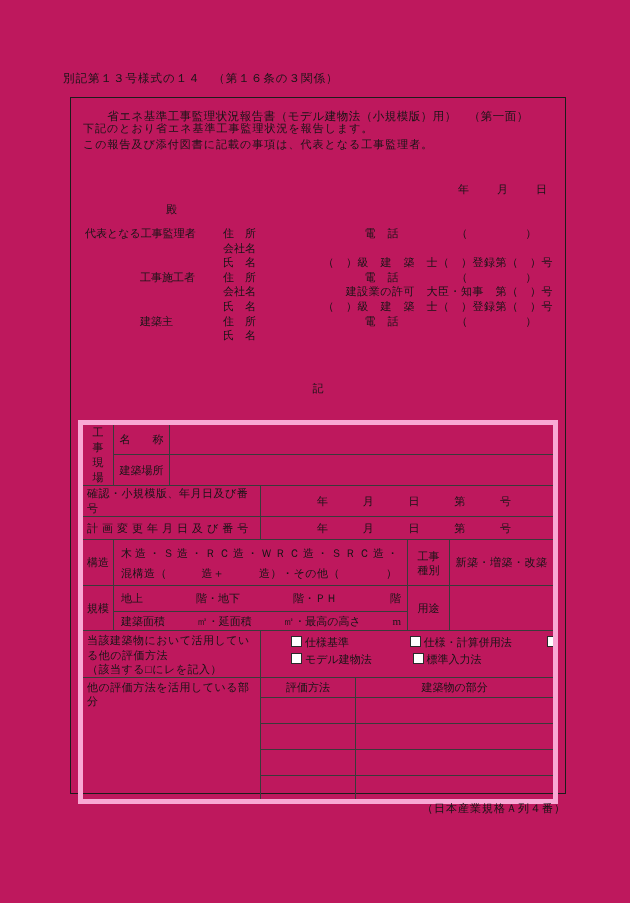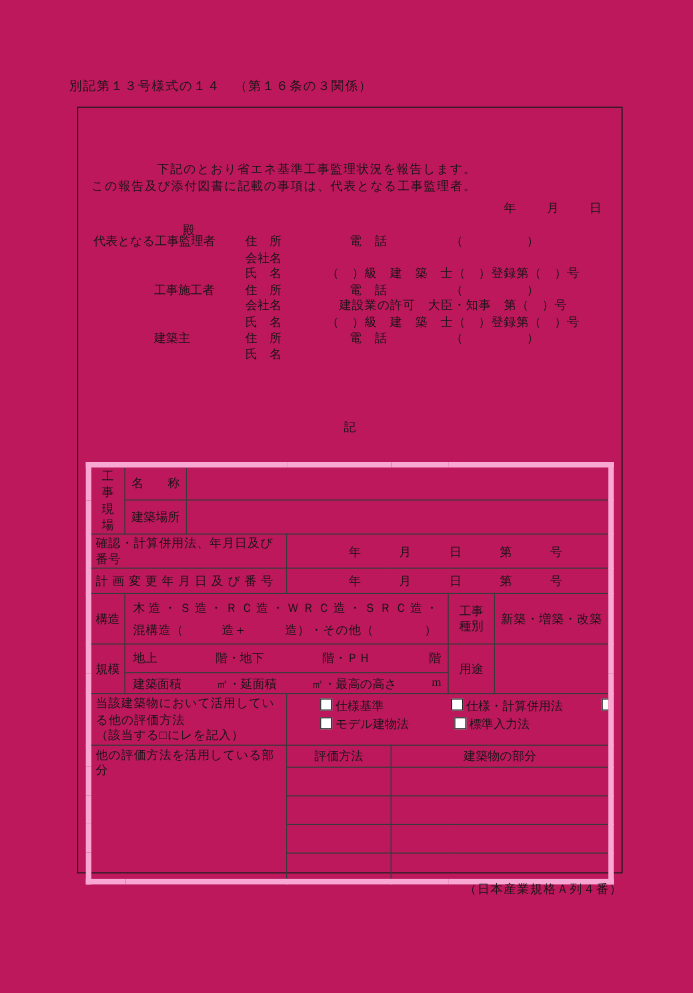--- a/index.html
+++ b/index.html
@@ -7,29 +7,29 @@
     position:relative;width:630px;height:903px;background:#be185d;
     font-family:"Liberation Serif","DejaVu Serif",serif;
     color:#151515;font-size:11px;overflow:hidden;
   }
   .form-no{position:absolute;left:63px;top:71px;font-size:11.5px;letter-spacing:1px;}
   .box{
     position:absolute;left:70px;top:97px;width:496px;height:697px;
     border:1px solid #1c1c1c;box-sizing:border-box;
   }
   .title{position:absolute;top:11px;left:0;width:100%;text-align:center;font-size:11.5px;letter-spacing:0.5px;}
-  .decl{position:absolute;top:48px;left:12px;line-height:16px;letter-spacing:1px;text-align:right;}
+  .decl{position:absolute;top:22px;left:12px;line-height:16px;letter-spacing:1px;}
   .date-line{position:absolute;top:84px;right:16px;letter-spacing:2px;}
   .dono{position:absolute;top:104px;left:95px;}
-  .plines{position:absolute;top:115px;left:14px;right:12px;}
+  .plines{position:absolute;top:128px;left:14px;right:12px;}
   .pline{display:flex;height:14.6px;line-height:14.6px;white-space:pre;}
   .p-role{flex:0 0 130px;}
   .p-role.indent{padding-left:55px;box-sizing:border-box;}
   .p-field{flex:0 0 48px;margin-left:8px;}
-  .p-right{flex:1;text-align:center;letter-spacing:0.5px;}
+  .p-right{flex:1;text-align:right;letter-spacing:0.5px;}
   .p-right.phone{padding-right:16px;}
   .corp-note{position:absolute;top:251px;left:145px;letter-spacing:0.5px;}
   .ki{position:absolute;top:283px;left:0;width:100%;text-align:center;}
   table.main{
     position:absolute;top:322px;left:7px;border-collapse:collapse;table-layout:fixed;
     width:476px;font-size:11px;color:#151515;
   }
   table.main td{border:1px solid #3a3a3a;padding:0 4px;vertical-align:middle;overflow:hidden;}
   table.main{border:5px solid #f9a8d4;}
   .ml{white-space:pre-line;}
@@ -58,20 +58,21 @@
 </style>
 </head>
 <body>
 
 <div class="sheet">
 
   <div class="form-no">別記第１３号様式の１４　（第１６条の３関係）</div>
 
   <div class="box">
 
+    <div class="title">省エネ基準工事監理状況報告書（モデル建物法（小規模版）用）　（第一面）</div>
 
     <div class="decl">
       <div>下記のとおり省エネ基準工事監理状況を報告します。</div>
       <div>この報告及び添付図書に記載の事項は、代表となる工事監理者。</div>
     </div>
 
     <div class="date-line">年　　月　　日</div>
 
     <div class="dono">殿</div>
 
@@ -137,21 +138,21 @@
 現 場</td>
         <td class="c">名　　称</td>
         <td colspan="5"></td>
       </tr>
       <tr class="h26">
         <td class="c">建築場所</td>
         <td colspan="5"></td>
       </tr>
 
       <tr class="h23">
-        <td colspan="3" class="ls1">確認・計算併用法、年月日及び番号</td>
+        <td colspan="3" class="ls1">確認・小規模版、年月日及び番号</td>
         <td colspan="4">
           <div class="flexrow conf-val">
             <span>年</span>
             <span>月</span>
             <span>日</span>
             <span>第</span>
             <span>号</span>
           </div>
         </td>
       </tr>

